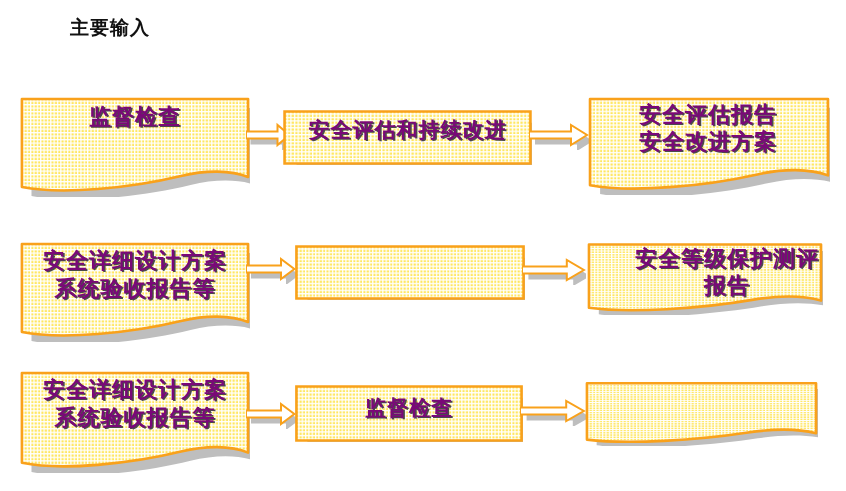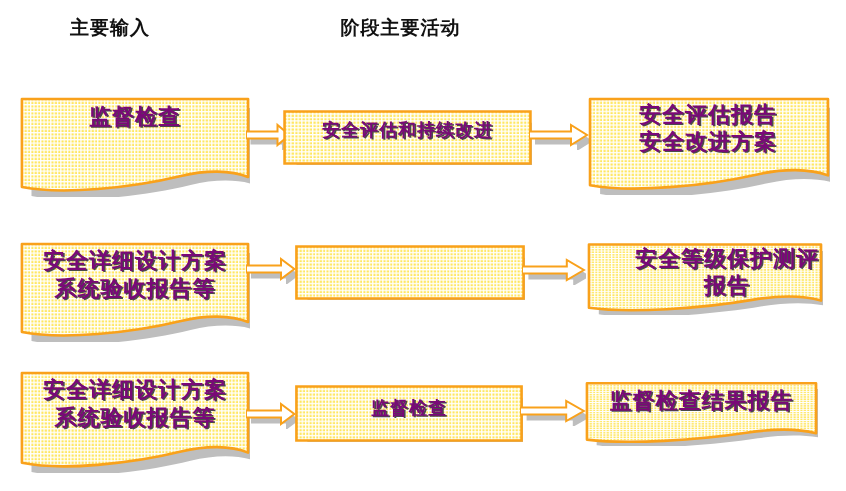--- a/index.html
+++ b/index.html
@@ -12,21 +12,21 @@
     text-align:center;font-size:19px;font-weight:bold;color:#111111;
     letter-spacing:1px;
   }
   .shape-svg{position:absolute;overflow:visible;}
   .shape-label{
     position:absolute;text-align:center;font-weight:bold;color:#7A0878;
     text-shadow:1.4px 1.4px 0 #4b4b4b;white-space:pre-line;
     letter-spacing:1px;
   }
   .doc-label{font-size:22px;line-height:28px;}
-  .box-label{font-size:18px;line-height:26px;}
+  .box-label{font-size:21px;line-height:26px;}
   .doc-path{fill:url(#dotpat);stroke:#F9A11B;stroke-width:2.6;vector-effect:non-scaling-stroke;stroke-linejoin:round;}
   .box-rect{fill:url(#dotpat);stroke:#F9A11B;stroke-width:2.6;vector-effect:non-scaling-stroke;}
   .shadow{fill:#BEBEBE;stroke:none;}
   .arrow-main{fill:#FFFFFF;stroke:#F9A11B;stroke-width:2;vector-effect:non-scaling-stroke;stroke-linejoin:miter;}
 </style>
 </head>
 <body>
 
 <div id="canvas">
 
@@ -46,21 +46,20 @@
         <rect class="box-rect" x="1.5" y="1.5" width="237" height="53"></rect>
       </symbol>
       <symbol id="arrow-sym" viewBox="0 0 60 30" preserveAspectRatio="none">
         <path class="shadow" transform="translate(6,6)" d="M0,11.5 H42 V5 L58,15 L42,25 V18.5 H0 Z"></path>
         <path class="arrow-main" d="M0,11.5 H42 V5 L58,15 L42,25 V18.5 H0 Z"></path>
       </symbol>
     </defs>
   </svg>
 
   <div class="col-header" style="left:35px;width:150px;">主要输入</div>
-  <div class="col-header" style="left:318px;width:165px;">阶段主要活动</div>
 
   <svg class="shape-svg" style="left:20px;top:97px;" width="230" height="100">
       <use href="#doc-sym" width="230" height="100"></use>
     </svg>
   <div class="shape-label doc-label" style="left:20px;top:103px;width:230px;">监督检查</div>
 
   <svg class="shape-svg" style="left:246px;top:120px;" width="45" height="30">
       <use href="#arrow-sym" width="45" height="30"></use>
     </svg>
 
@@ -118,15 +117,14 @@
     </svg>
   <div class="shape-label box-label" style="left:295px;top:395px;width:228px;">监督检查</div>
 
   <svg class="shape-svg" style="left:520px;top:396px;" width="66" height="30">
       <use href="#arrow-sym" width="66" height="30"></use>
     </svg>
 
   <svg class="shape-svg" style="left:585px;top:382px;" width="233" height="64">
       <use href="#doc-sym" width="233" height="64"></use>
     </svg>
-  <div class="shape-label doc-label" style="left:585px;top:387px;width:233px;">监督检查结果报告</div>
 
 </div>
 
 </body></html>

